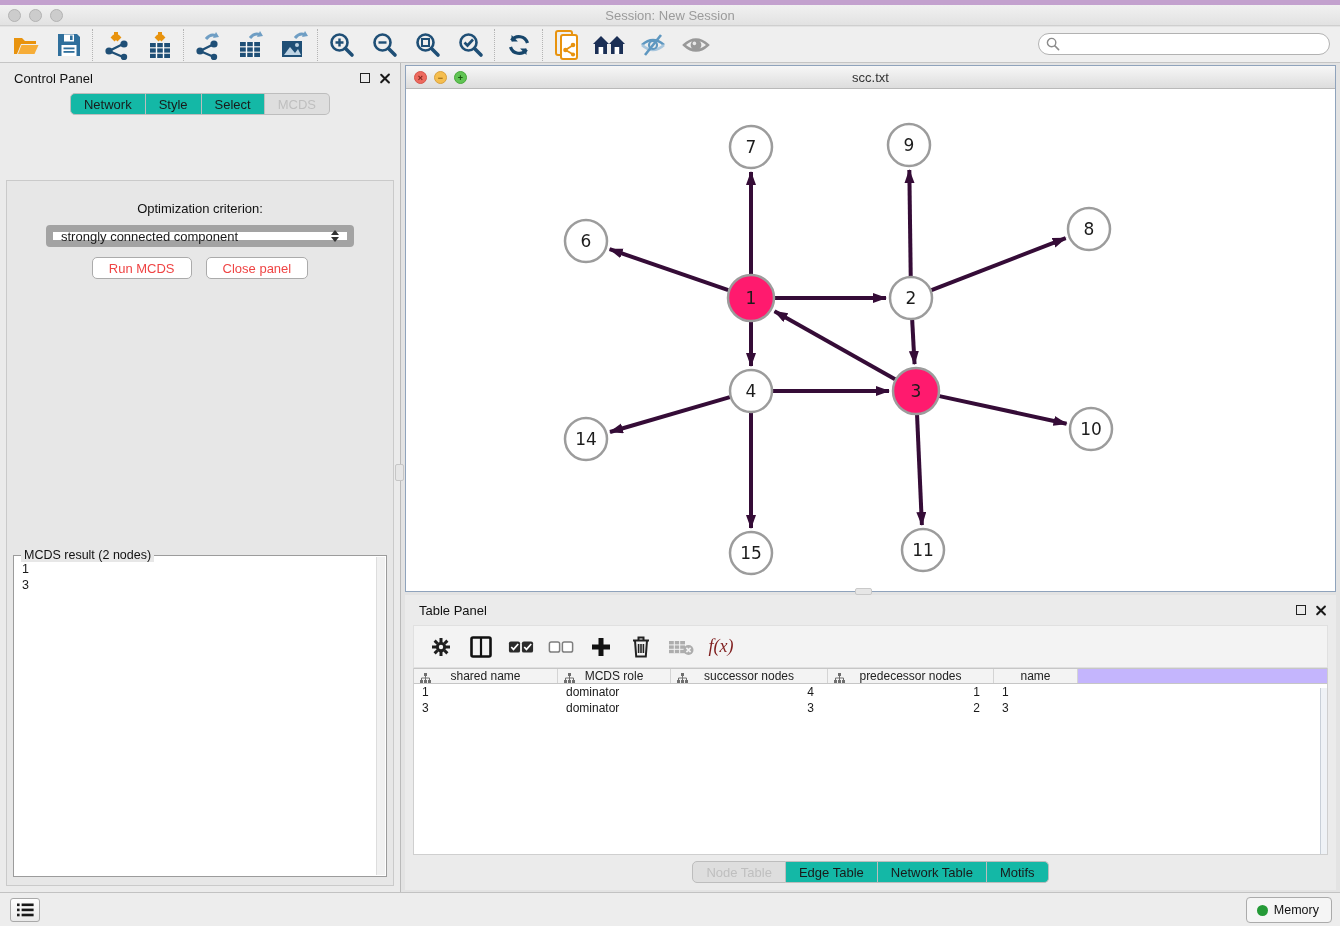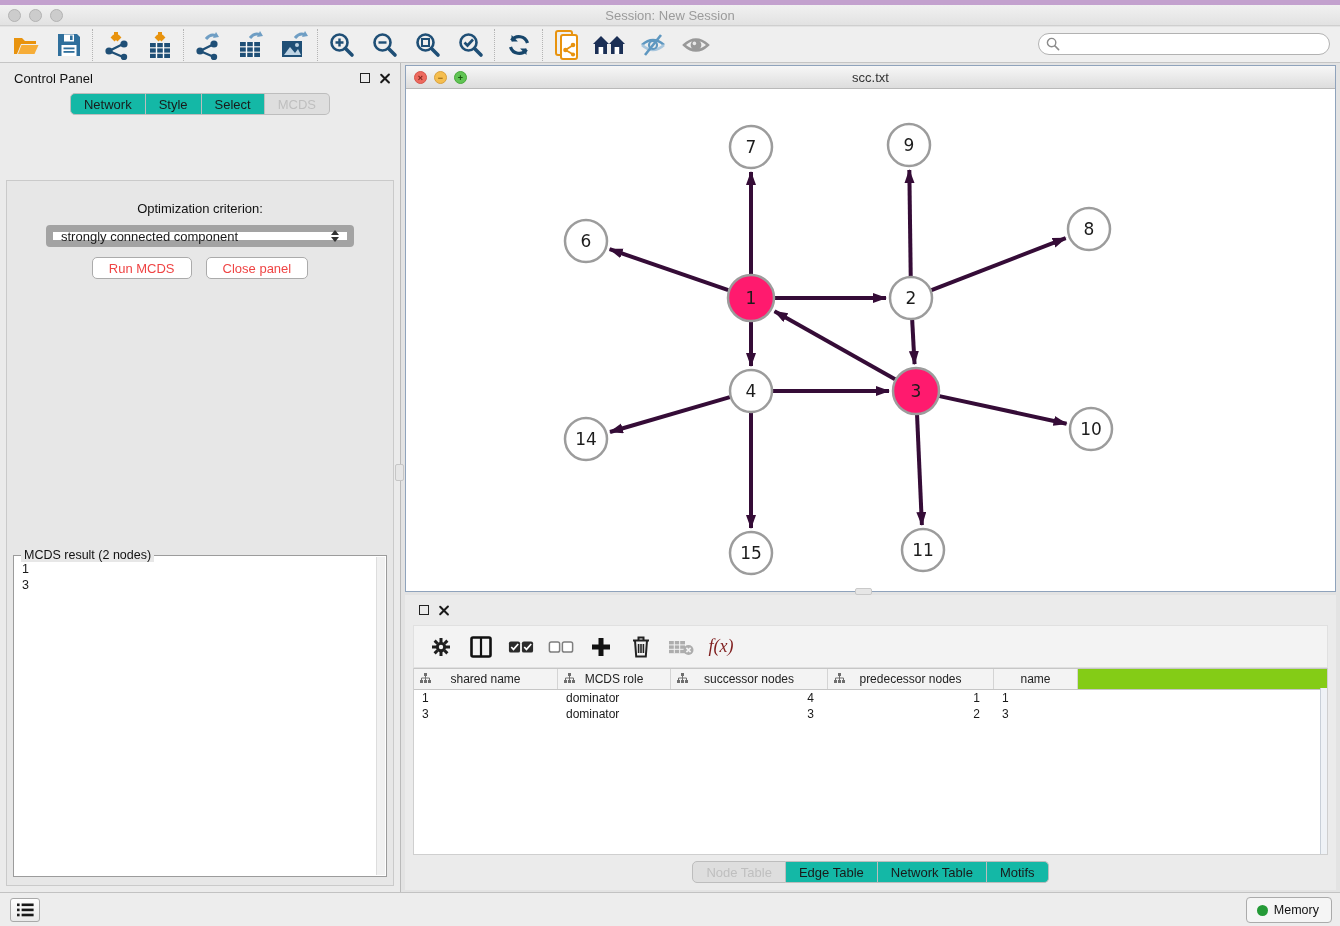--- a/index.html
+++ b/index.html
@@ -79,21 +79,21 @@
     background:#E6E6E6; border:1px solid #C9C9C9; border-radius:2px; }
 
   
   .table-panel { position:absolute; left:405px; top:595px; width:931px; height:295px; background:#EBEBEB; }
   .tp-toolbar { position:absolute; left:8px; right:8px; top:30px; height:43px; background:#F3F3F3;
     border:1px solid #E0E0E0; display:flex; align-items:center; gap:14px; padding-left:14px; }
   .tp-btn { width:26px; height:26px; display:flex; align-items:center; justify-content:center; }
   .fx { font-family:"Liberation Serif",serif; font-style:italic; font-size:18px; color:#7f1d1d; }
 
   .node-table { position:absolute; left:8px; right:8px; top:73px; bottom:35px; background:#fff; border:1px solid #CFCFCF; border-top:none; }
-  .nt-header { display:flex; height:22px; border-bottom:1px solid #C6C6C6; border-top:1px solid #C6C6C6; background:#84cc16; }
+  .nt-header { display:flex; height:16px; border-bottom:1px solid #C6C6C6; border-top:1px solid #C6C6C6; background:#c4b5fd; }
   .nt-hcell { display:flex; align-items:center; justify-content:center; position:relative;
     border-right:1px solid #D4D4D4; font-size:12px; color:#222; background:#F3F3F3; }
   .nt-hcell .hicon { position:absolute; left:6px; top:4px; }
   .nt-row { display:flex; height:16px; font-size:12px; }
   .nt-cell { padding:1px 0 0 8px; overflow:hidden; white-space:nowrap; }
   .nt-cell.right { text-align:right; padding:1px 14px 0 0; }
   .nt-scroll { position:absolute; top:20px; bottom:0; right:0; width:7px; background:#EFF2F6; border-left:1px solid #C8CFD8; }
 
   .tp-tabs { position:absolute; left:0; right:0; bottom:7px; display:flex; justify-content:center; }
 
@@ -406,20 +406,21 @@
         </g>
       </svg>
   </div>
 </div>
 
 <div class="v-splitter-handle"></div>
 <div class="h-splitter-handle"></div>
 
 <div class="table-panel">
   <div class="panel-header">
+    <span class="ph-title">Table Panel</span>
     <span class="ph-icons">
       <span class="icon-max"></span>
       <span class="icon-close"></span>
     </span>
   </div>
 
   <div class="tp-toolbar">
     <div class="tp-btn">
       <svg width="22" height="22" viewBox="0 0 22 22">
         <g stroke="#1E1E1E" stroke-width="3">

